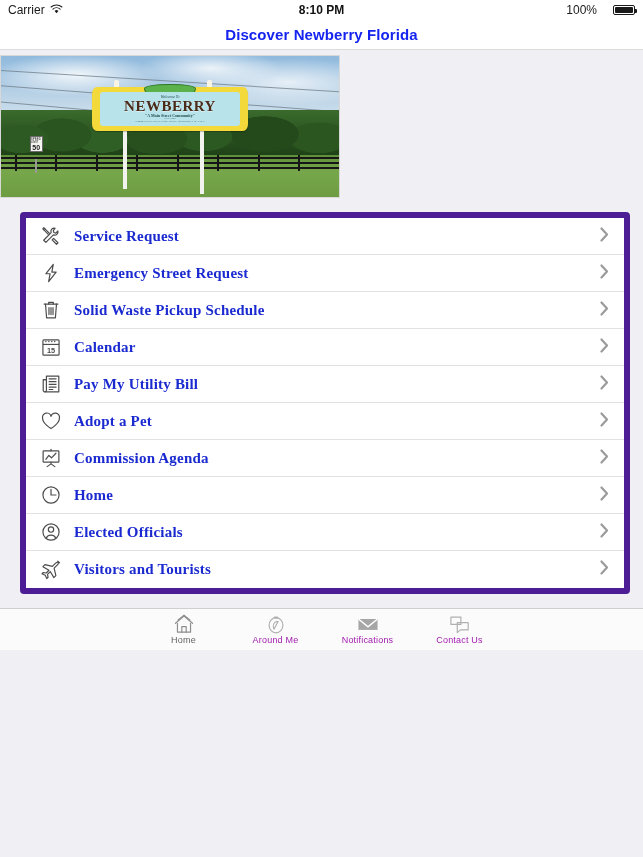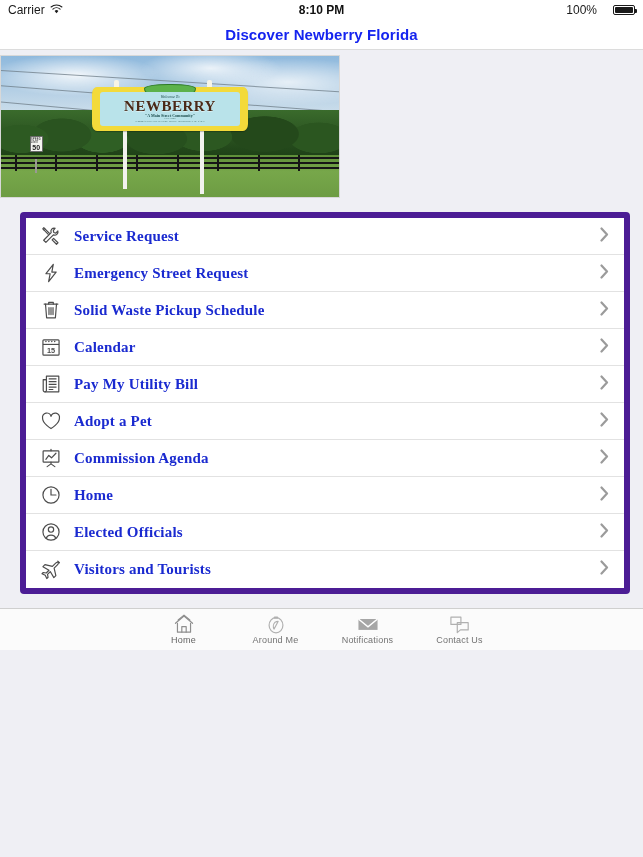--- a/index.html
+++ b/index.html
@@ -142,21 +142,21 @@
 
   
   .tabbar {
     position: absolute; left: 0; right: 0; bottom: 0; height: 42px;
     background: #fbfbfb; border-top: 1px solid #cfcfcf;
     display: flex; align-items: center; justify-content: center; gap: 0;
   }
   .tab {
     width: 92px; height: 42px;
     display: flex; flex-direction: column; align-items: center; justify-content: center;
-    gap: 1px; cursor: pointer; color: #737373;
+    gap: 1px; cursor: pointer; color: #a21caf;
   }
   .tab.active { color: #8e8e8e; }
   .tab .tl { font-size: 9px; letter-spacing: .2px; }
   .tab.active .tl { color: #636363; }
   .tab .ti svg { display: block; }
 </style>
 </head>
 <body>
 
 <div id="app">

